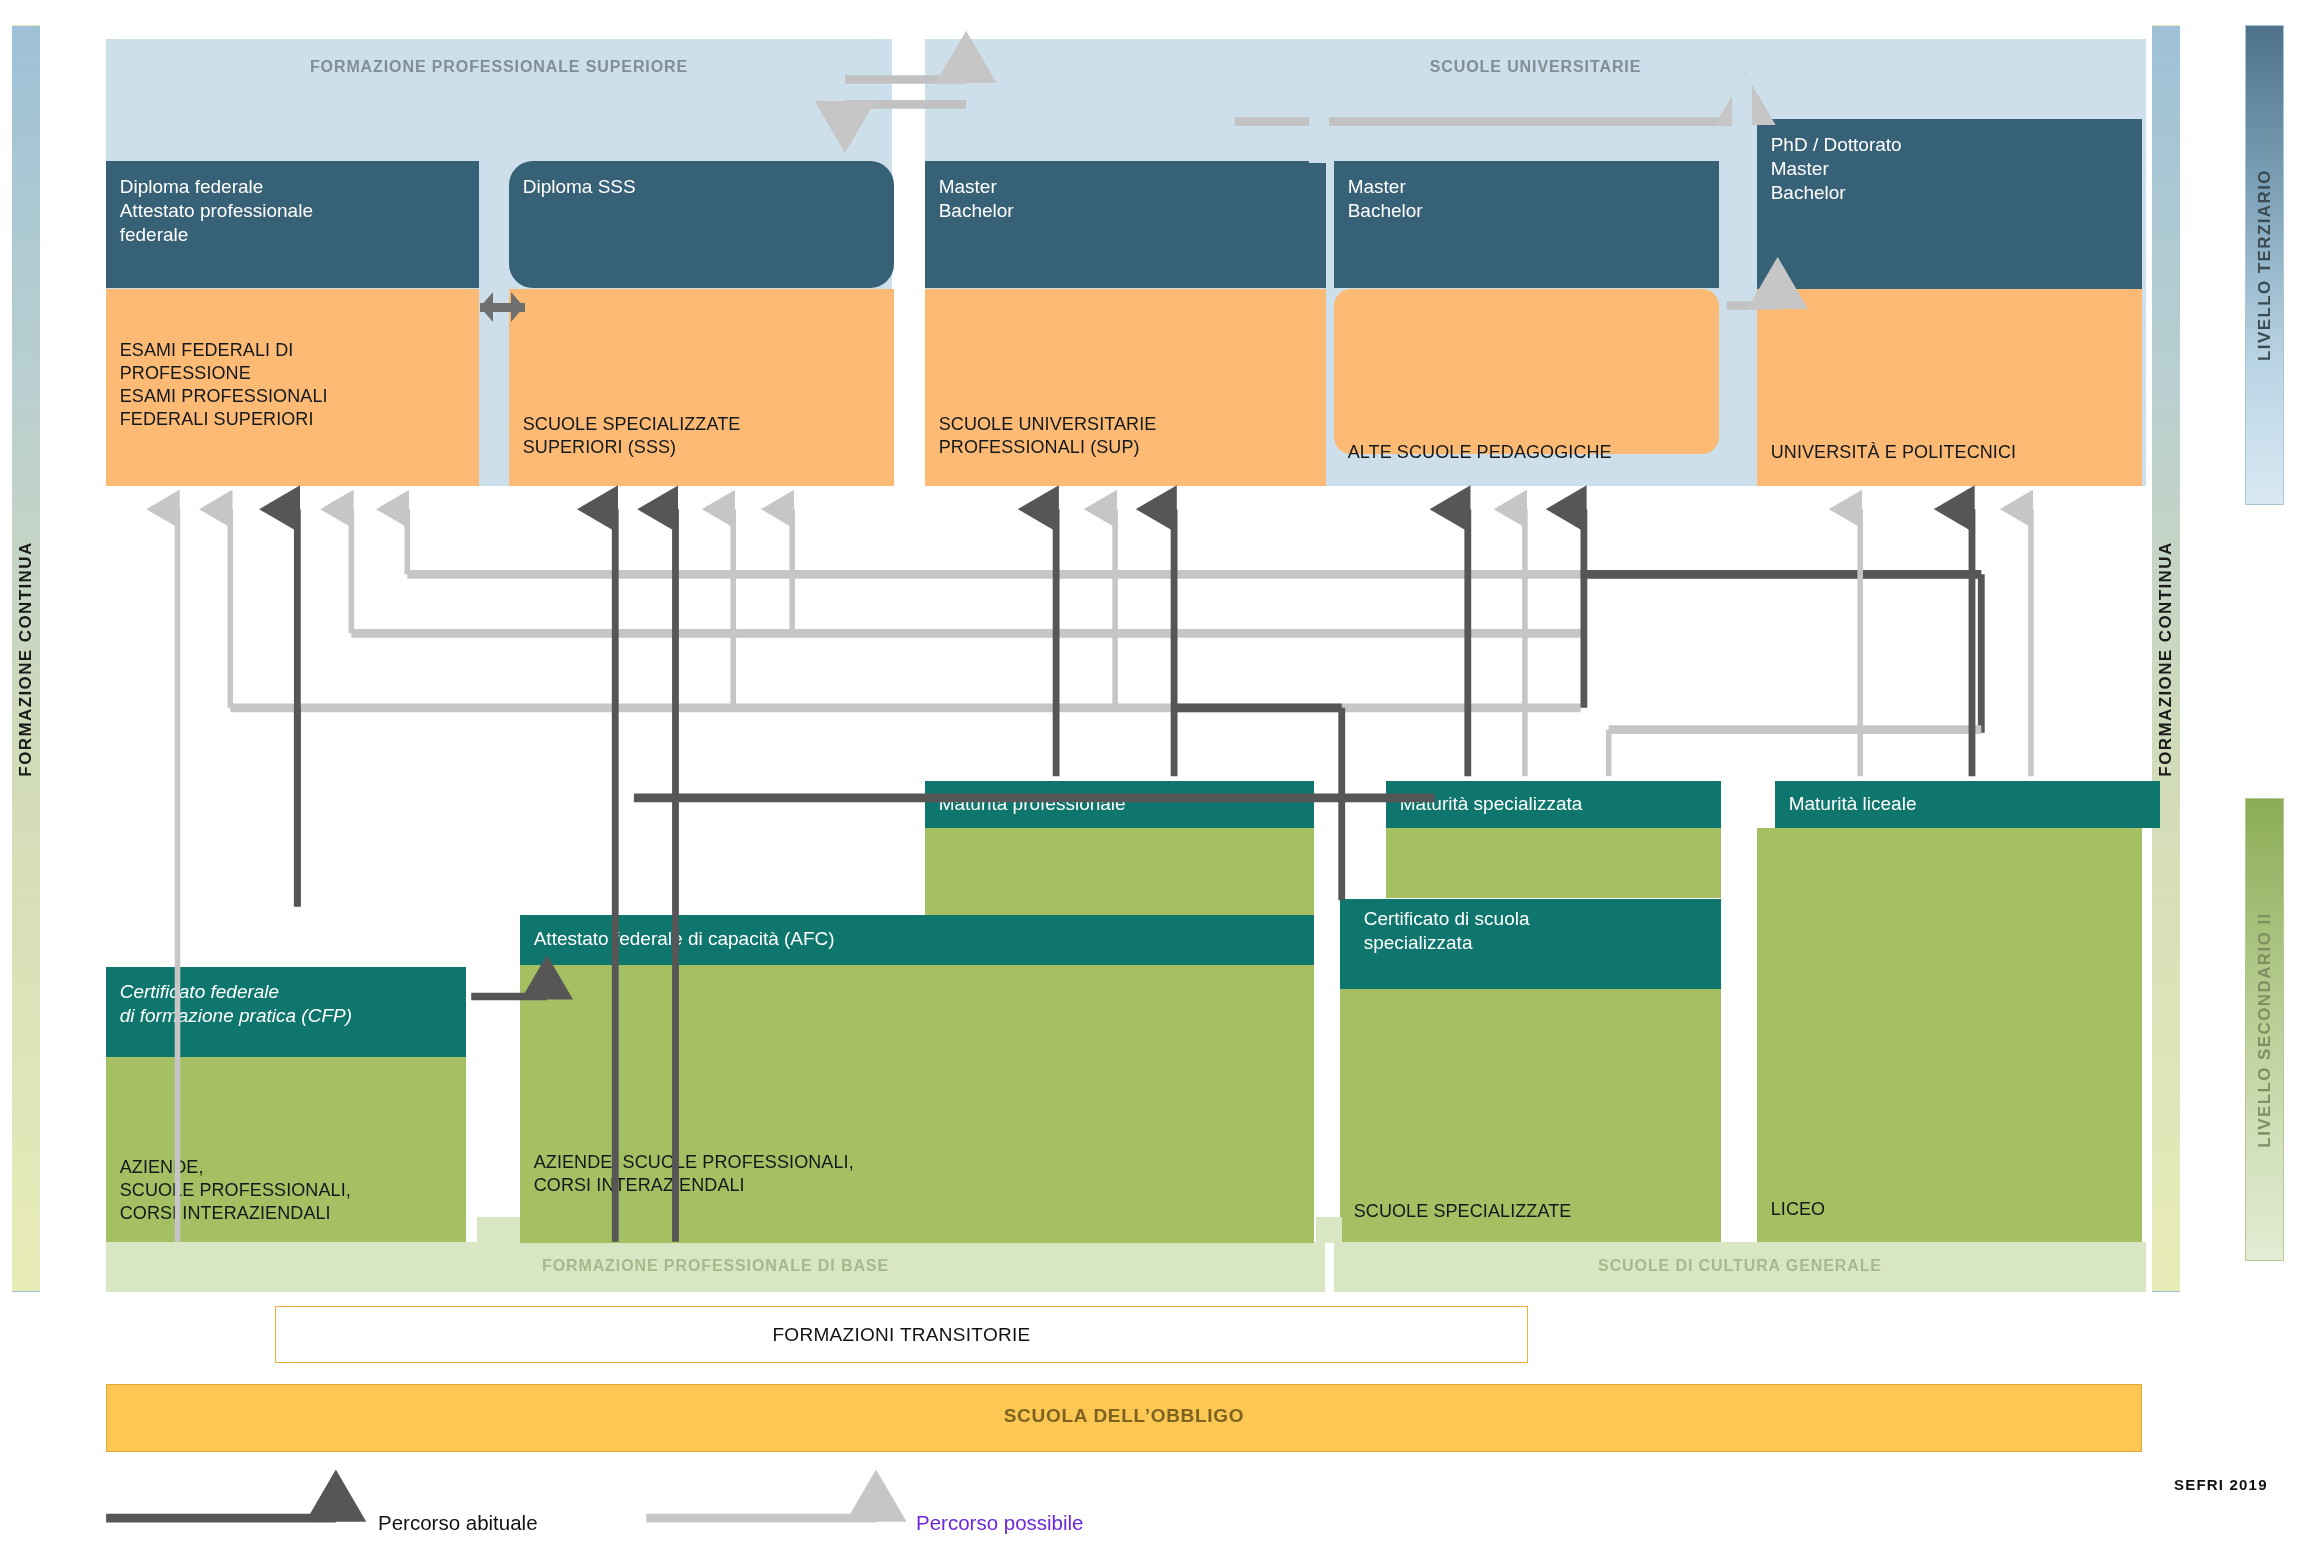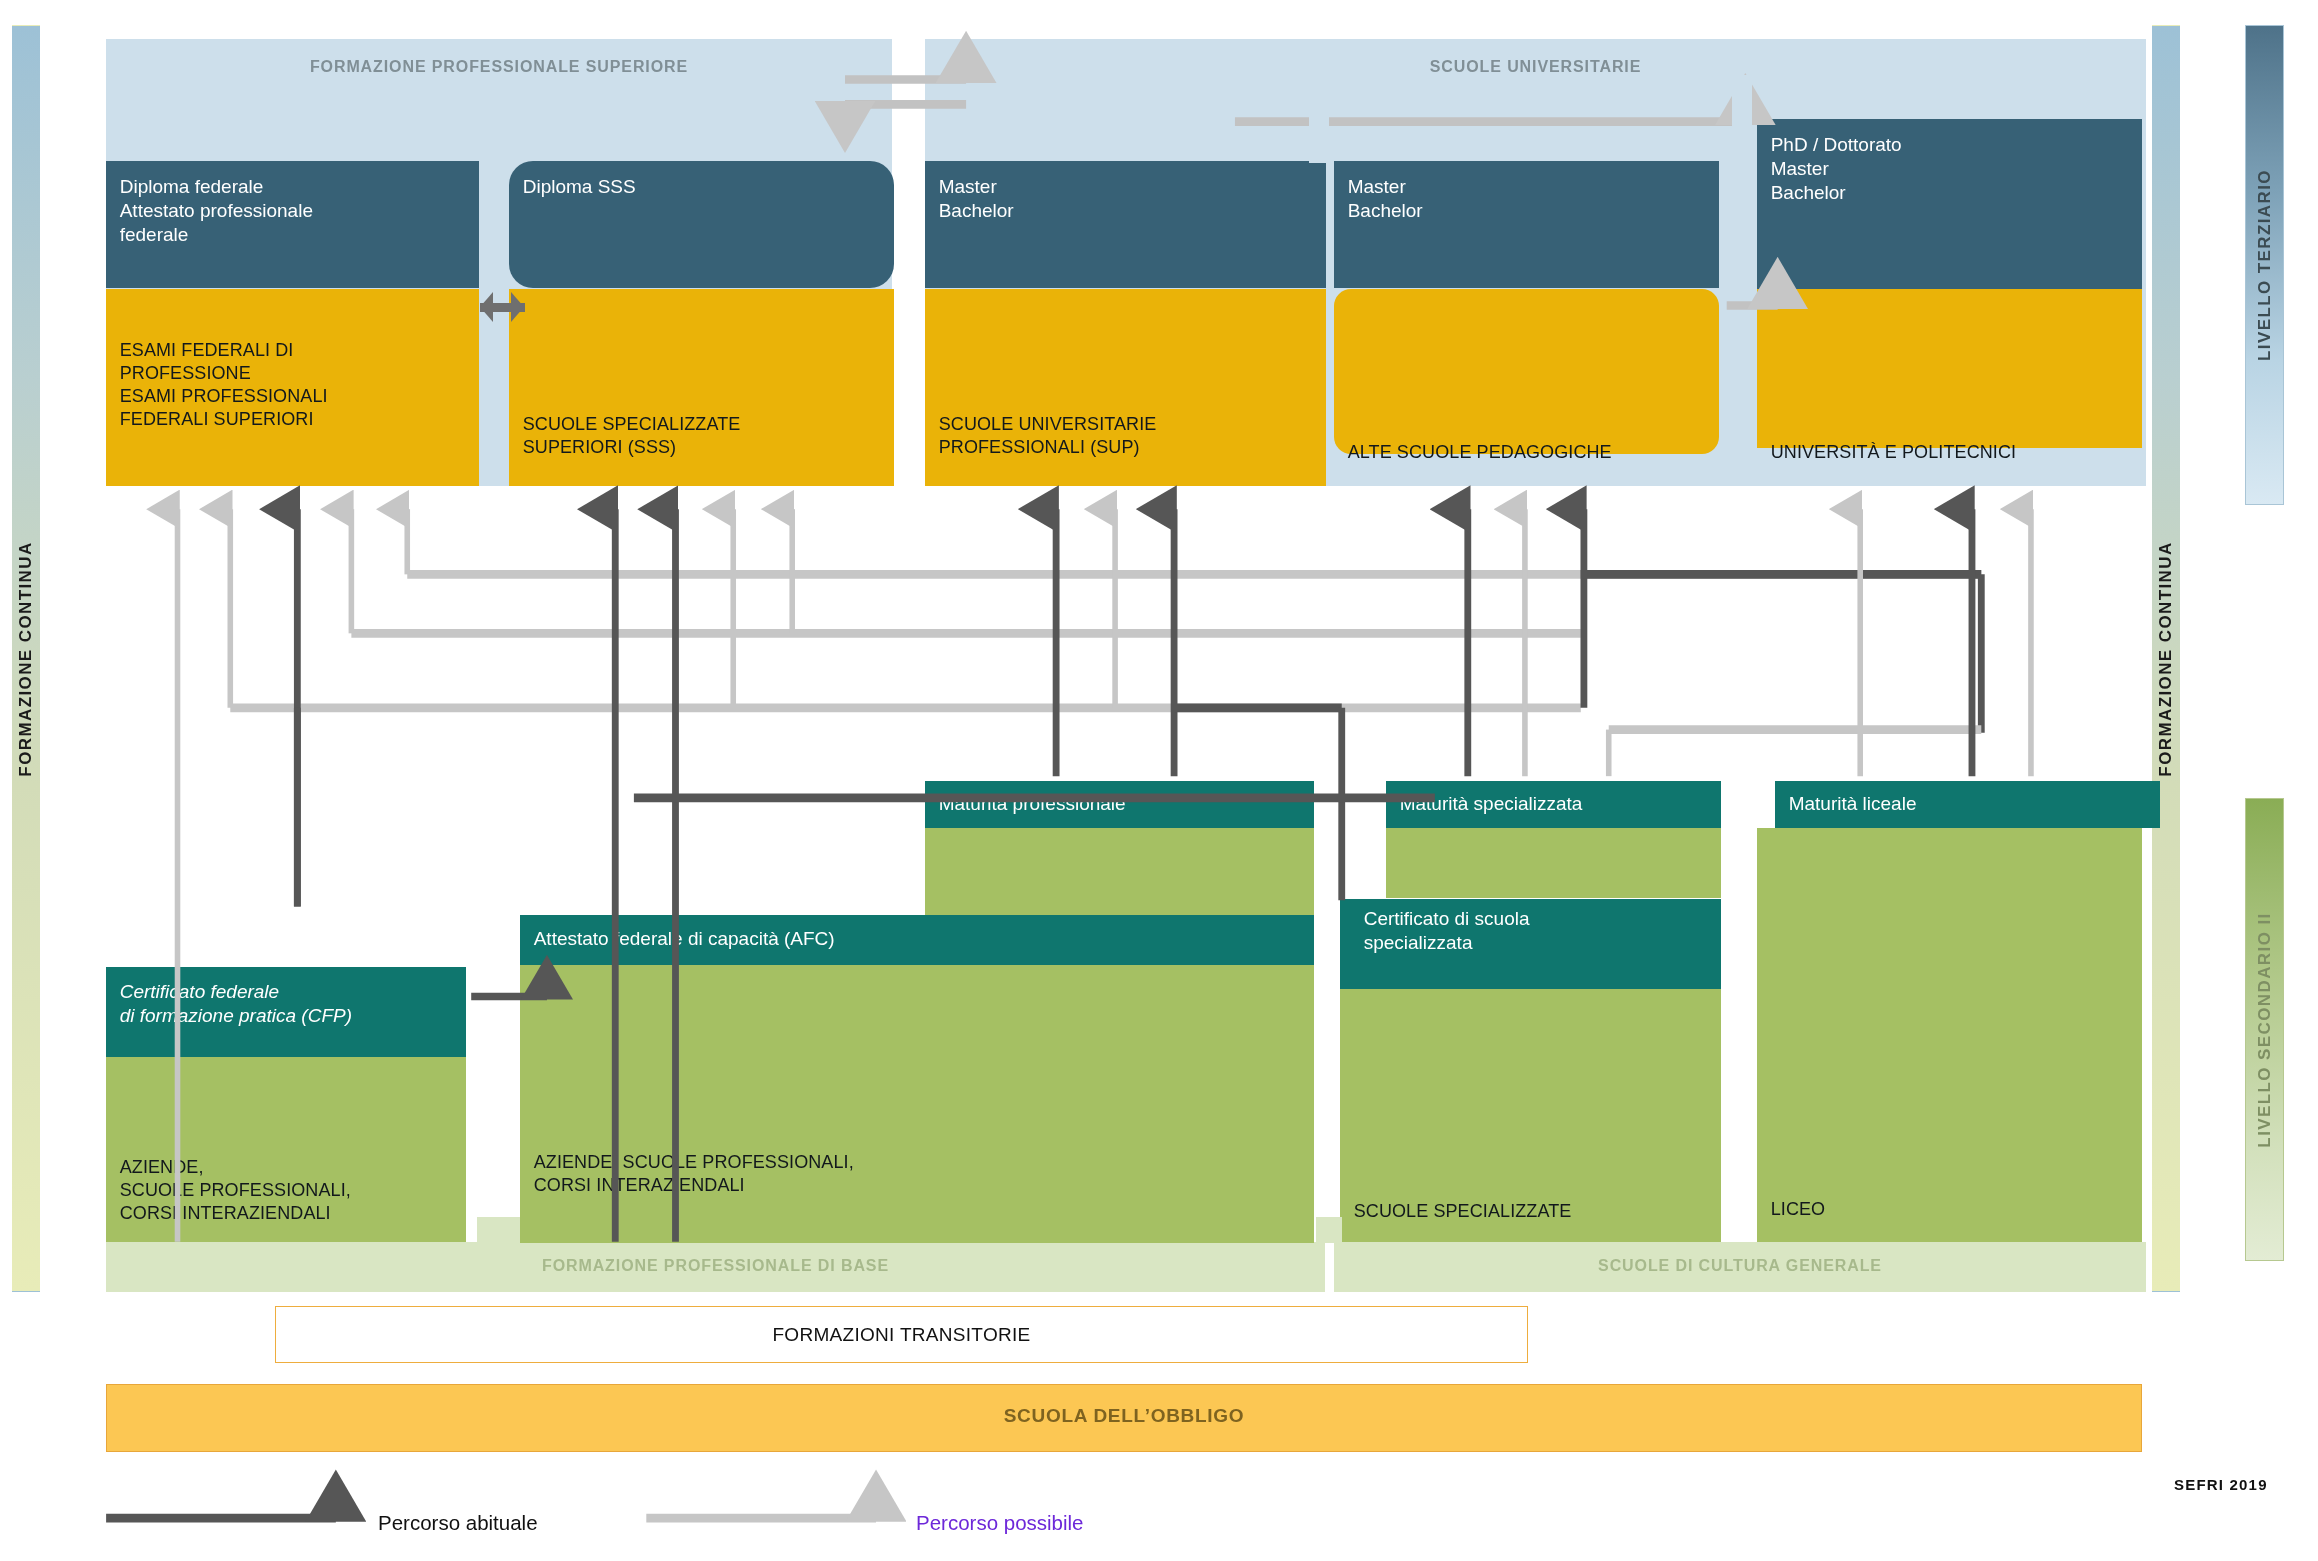--- a/index.html
+++ b/index.html
@@ -3,21 +3,21 @@
 <meta charset="utf-8">
 <style>
   html,body{margin:0;padding:0;background:#ffffff;}
   body{font-family:"Liberation Sans", sans-serif;}
   #root{position:relative;width:2319px;height:1561px;overflow:hidden;background:#fff;}
   .abs{position:absolute;box-sizing:border-box;}
 
   
   .c-band-light   { background:#cddfeb; }   
   .c-box-dark     { background:#376176; }   
-  .c-box-mid      { background:#eab308; }   
+  .c-box-mid      { background:#fdba74; }   
   .c-green-dark   { background:#0f766e; }   
   .c-green-mid    { background:#a5c063; }   
   .c-green-band   { background:#d9e6c3; }   
   .c-yellow       { background:#fcc753; border:1.2px solid #e8a63a; }
 
   .band-title{
     font-size:16px;font-weight:bold;letter-spacing:0.9px;color:#808f96;
     text-align:center;width:100%;
   }
   .band-title.green{ color:#a7b98c; }
@@ -112,21 +112,21 @@
   </div>
   <div class="abs c-box-mid" style="left:1334px;top:289px;width:385px;height:165px;border-radius:17px;">
     <div class="inst-txt abs" style="left:13.7px;top:152px;white-space:pre-line;">ALTE SCUOLE PEDAGOGICHE</div>
   </div>
 
   <div class="abs c-box-dark" style="left:1757px;top:119px;width:385px;height:170px;">
     <div class="box-head-txt abs" style="left:13.7px;top:13.7px;white-space:pre-line;">PhD / Dottorato
 Master
 Bachelor</div>
   </div>
-  <div class="abs c-box-mid" style="left:1757px;top:289px;width:385px;height:159px;">
+  <div class="abs c-box-mid" style="left:1757px;top:289px;width:385px;height:197px;">
     <div class="inst-txt abs" style="left:13.7px;top:152px;white-space:pre-line;">UNIVERSITÀ E POLITECNICI</div>
   </div>
 
   <div class="abs c-green-band" style="left:106px;top:1242px;width:1219px;height:50px;">
     <div class="band-title green" style="margin-top:15px;">FORMAZIONE PROFESSIONALE DI BASE</div>
   </div>
   <div class="abs c-green-band" style="left:1334px;top:1242px;width:812px;height:50px;">
     <div class="band-title green" style="margin-top:15px;">SCUOLE DI CULTURA GENERALE</div>
   </div>
 

